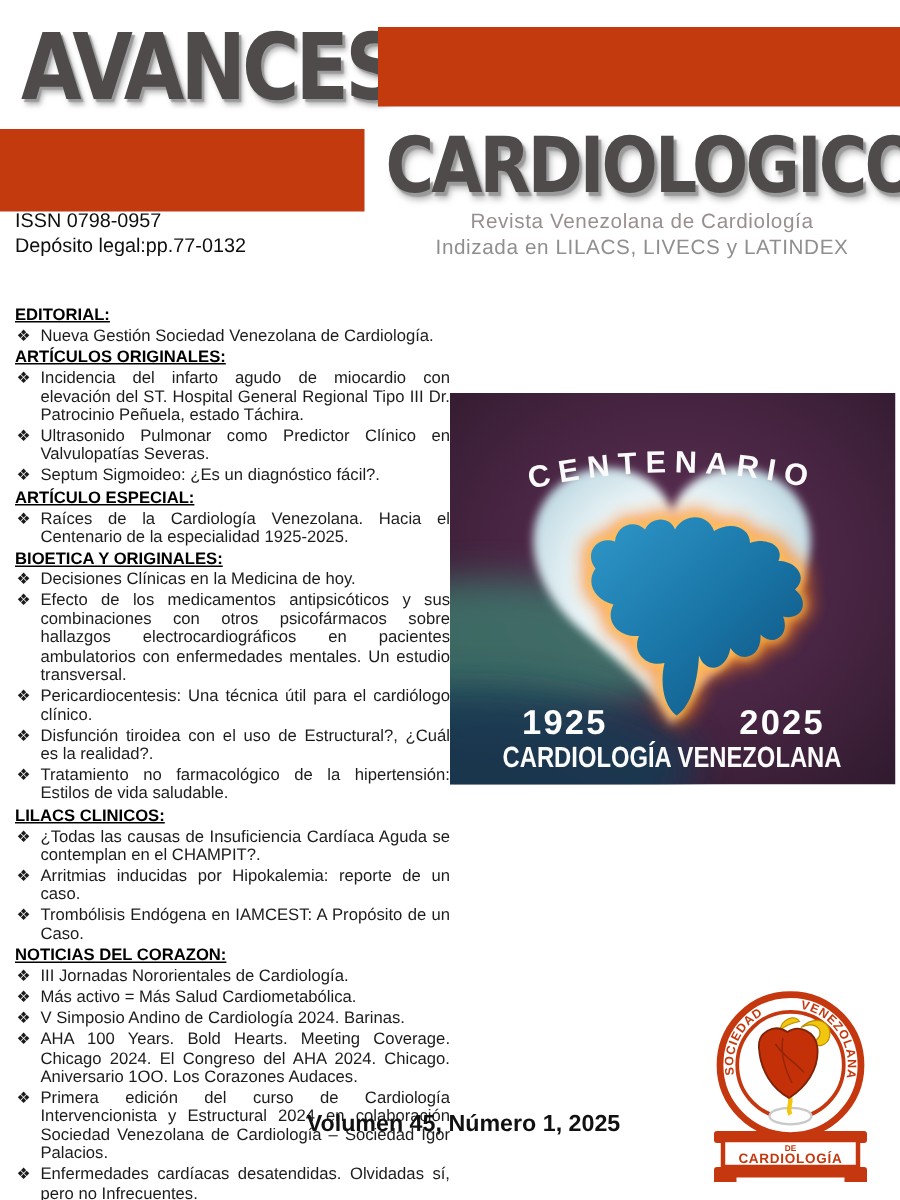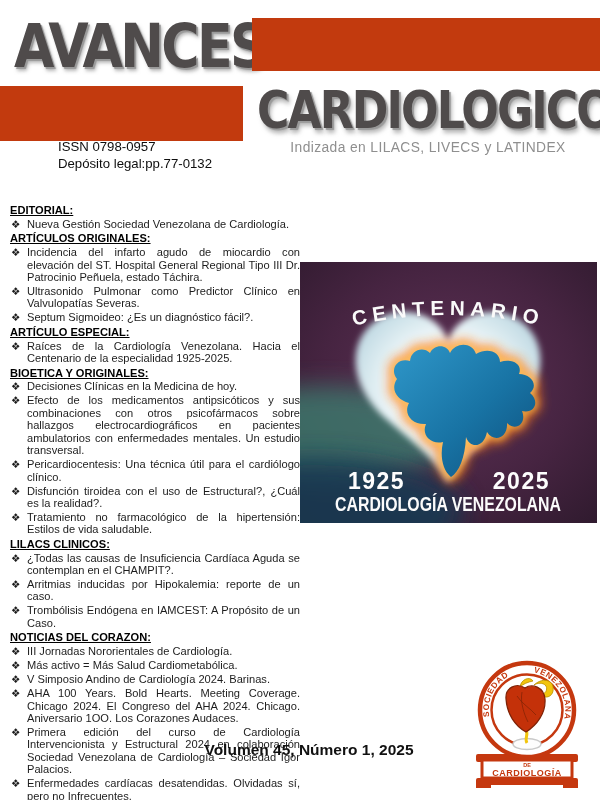--- a/index.html
+++ b/index.html
@@ -13,21 +13,21 @@
   #bar-left{left:0;top:86px;width:243px;height:55px;}
   .big-title{
     position:absolute;font-family:"DejaVu Sans",sans-serif;font-weight:bold;
     color:#4f4b4b;white-space:nowrap;
     text-shadow:2px 2px 1px #9a9a9a, 3px 4px 4px rgba(130,130,130,.55);
   }
   #title-avances{left:14px;top:10px;font-size:60px;letter-spacing:-3px;
     transform:scale(.87,1.02);transform-origin:left top;}
   #title-cardiologicos{left:257px;top:80px;font-size:46px;letter-spacing:-2px;
     transform:scale(.96,1.12);transform-origin:left top;}
-  #issn-block{position:absolute;left:10px;top:139px;font-size:13.2px;line-height:16.5px;color:#0e0e0e;margin-left:48px;}
+  #issn-block{position:absolute;left:10px;top:139px;font-size:13.2px;line-height:16.5px;color:#0e0e0e;}
   #subtitle-block{position:absolute;left:258px;top:140px;width:340px;text-align:center;
     font-size:13.8px;line-height:16.5px;letter-spacing:.4px;}
   #subtitle-line1{color:#9a8f8f;}
   #subtitle-line2{color:#8f8f8f;}
   
   #toc{position:absolute;left:10px;top:202px;width:290px;font-size:11.1px;line-height:12.4px;}
   .toc-heading{font-weight:bold;text-decoration:underline;color:#000;margin:2px 0 1.5px;}
   .toc-item{position:relative;padding-left:17px;text-align:justify;margin-bottom:1.6px;}
   .toc-bullet{position:absolute;left:1px;top:0;font-size:10.5px;color:#1c1c1c;}
   
@@ -44,20 +44,21 @@
 
 <div id="bar-left" class="bar"></div>
 <div id="title-cardiologicos" class="big-title">CARDIOLOGICOS</div>
 
 <div id="issn-block">
   <div>ISSN 0798-0957</div>
   <div>Depósito legal:pp.77-0132</div>
 </div>
 
 <div id="subtitle-block">
+  <div id="subtitle-line1">Revista Venezolana de Cardiología</div>
   <div id="subtitle-line2">Indizada en LILACS, LIVECS y LATINDEX</div>
 </div>
 
 <div id="toc">
     <div class="toc-heading">EDITORIAL:</div>
     <div class="toc-item"><span class="toc-bullet">❖</span><span>Nueva Gestión Sociedad Venezolana de Cardiología.</span></div>
     <div class="toc-heading">ARTÍCULOS ORIGINALES:</div>
     <div class="toc-item"><span class="toc-bullet">❖</span><span>Incidencia del infarto agudo de miocardio con elevación del ST. Hospital General Regional Tipo III Dr. Patrocinio Peñuela, estado Táchira.</span></div>
     <div class="toc-item"><span class="toc-bullet">❖</span><span>Ultrasonido Pulmonar como Predictor Clínico en Valvulopatías Severas.</span></div>
     <div class="toc-item"><span class="toc-bullet">❖</span><span>Septum Sigmoideo: ¿Es un diagnóstico fácil?.</span></div>

